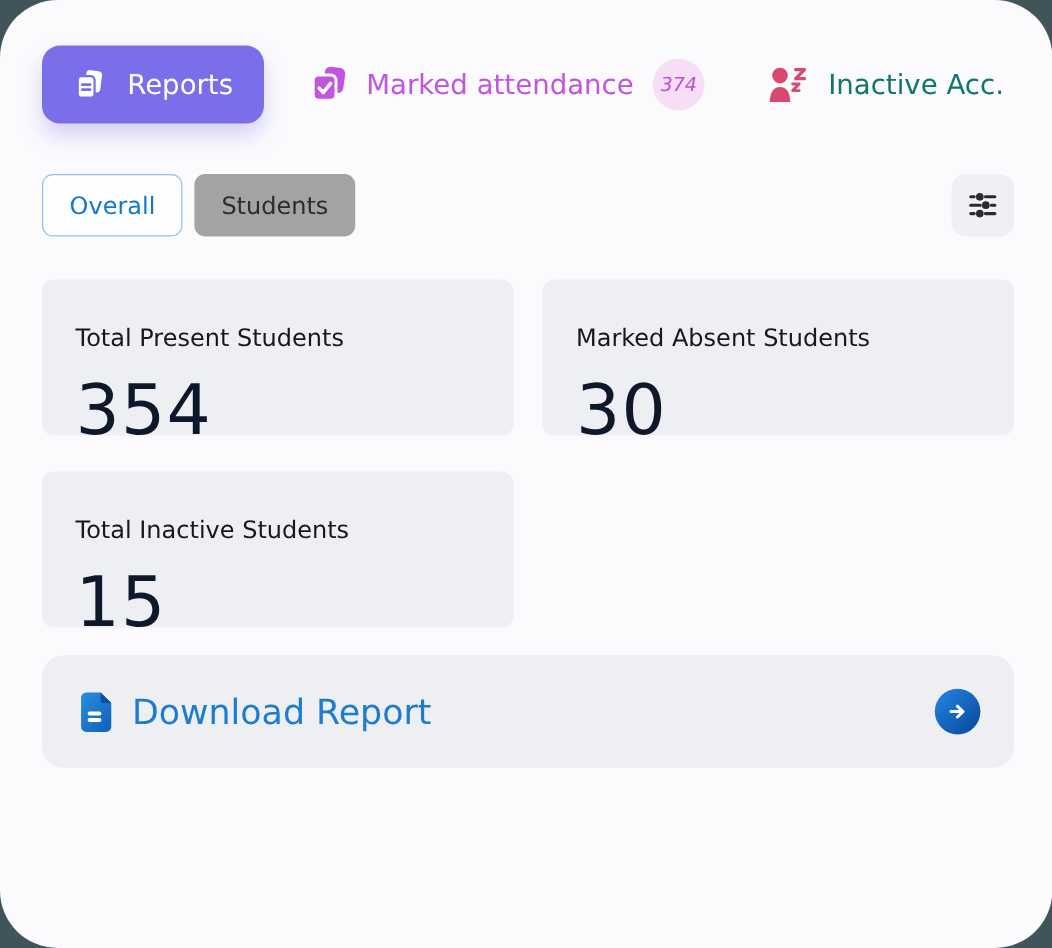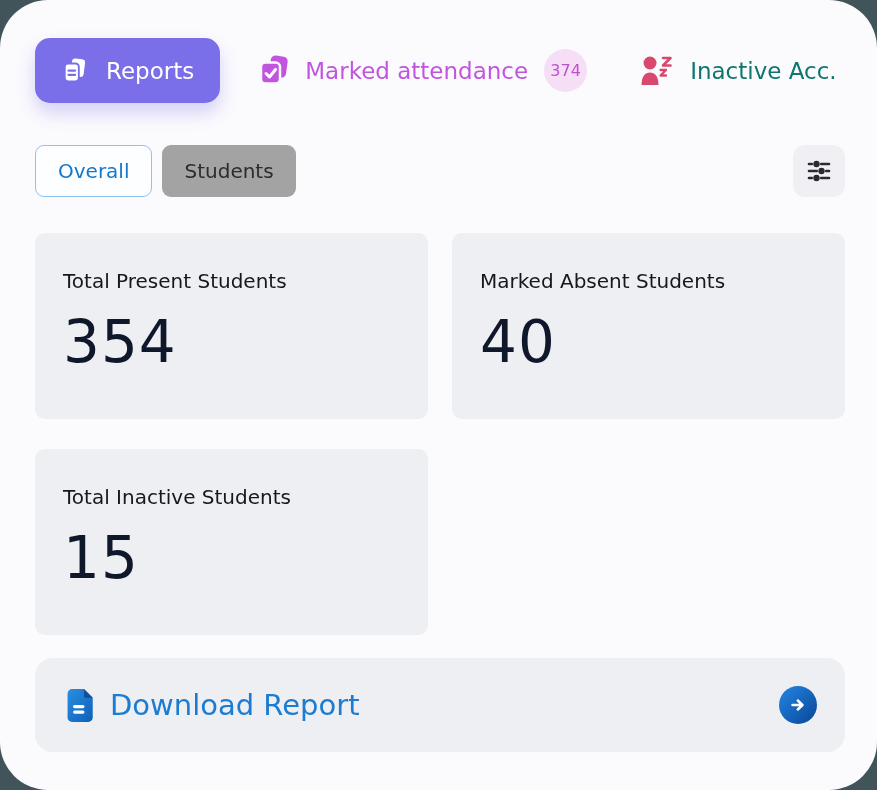--- a/index.html
+++ b/index.html
@@ -34,20 +34,21 @@
     background:none; border:none; cursor:pointer;
     font-family:inherit; font-size:23px; padding:0;
   }
   .nav-item.marked { color:#C155E0; margin-left:38px; }
   .nav-item.inactive { color:#0f766e; margin-left:52px; }
   .count-badge {
     width:43px; height:43px; border-radius:50%;
     background:#F5DEF6; color:#BC53CE;
     font-size:16px; display:flex; align-items:center; justify-content:center;
     margin-left:3px;
+    font-style:italic;
   }
 
   
   .tabs-row { display:flex; align-items:center; margin-bottom:36px; }
   .tab {
     height:52px; padding:0 22px; border-radius:9px;
     display:flex; align-items:center;
     font-family:inherit; font-size:20px; cursor:pointer;
     border:none; box-sizing:border-box;
   }
@@ -62,21 +63,21 @@
     display:flex; align-items:center; justify-content:center;
   }
 
   
   .stats-grid {
     display:grid; grid-template-columns:1fr 1fr;
     gap:30px 24px; margin-bottom:23px;
   }
   .stat-card {
     background:#EDEFF3; border-radius:10px;
-    height:186px; box-sizing:border-box;
+    height:130px; box-sizing:border-box;
     padding:36px 28px;
   }
   .stat-label { font-size:20px; color:#17171C; margin-bottom:20px; }
   .stat-value { font-size:58px; color:#0f172a; letter-spacing:1px; line-height:1; }
 
   
   .download-bar {
     background:#EDEFF3; border-radius:18px; height:94px;
     display:flex; align-items:center; gap:16px;
     padding:0 28px; cursor:pointer;
@@ -162,21 +163,21 @@
     </button>
   </div>
 
   <div class="stats-grid">
     <div class="stat-card">
       <div class="stat-label">Total Present Students</div>
       <div class="stat-value">354</div>
     </div>
     <div class="stat-card">
       <div class="stat-label">Marked Absent Students</div>
-      <div class="stat-value">40</div>
+      <div class="stat-value">30</div>
     </div>
     <div class="stat-card">
       <div class="stat-label">Total Inactive Students</div>
       <div class="stat-value">15</div>
     </div>
   </div>
 
   <div class="download-bar">
     <span class="icon-wrap">
       <svg width="31" height="35" viewBox="0 0 28 32">

